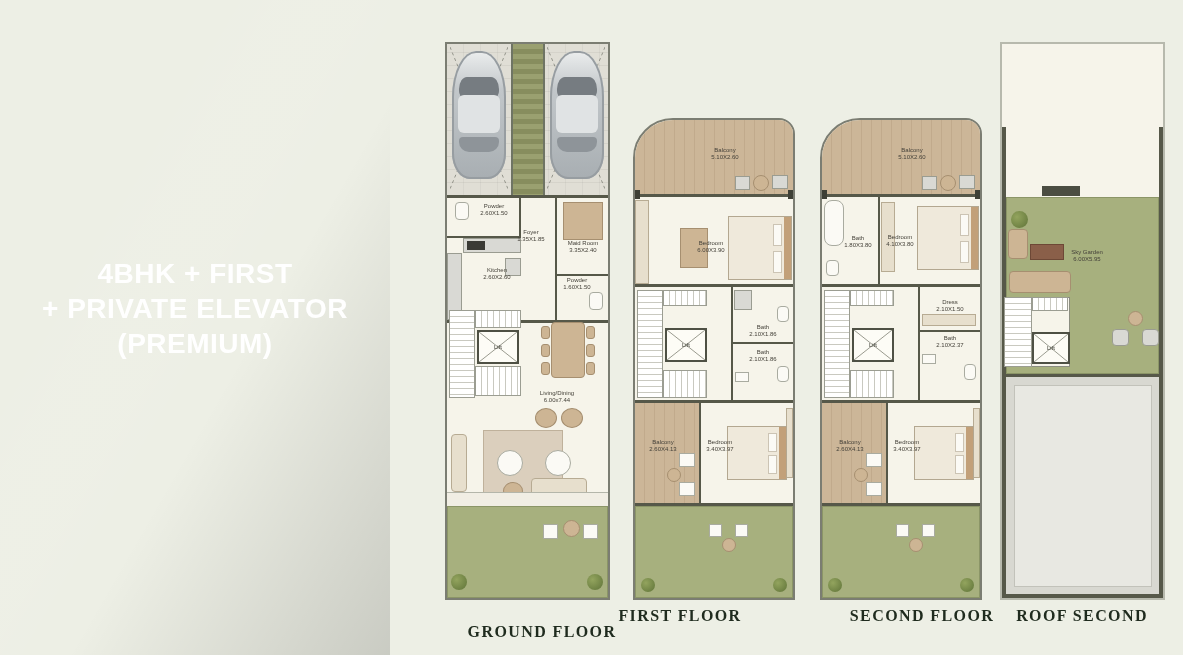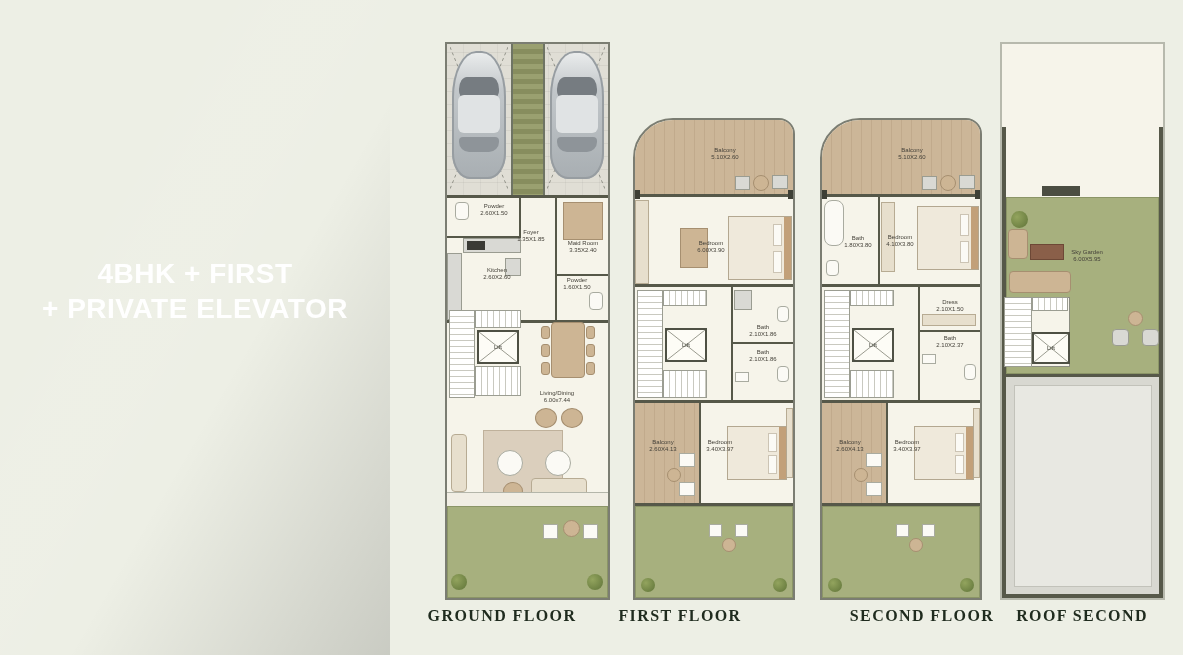--- a/index.html
+++ b/index.html
@@ -64,20 +64,21 @@
 </head>
 <body>
 
 <div class="root">
 
   <aside class="left-panel">
     <div class="sheen"></div>
     <h1 class="headline">
       <span>4BHK + FIRST</span>
       <span>+ PRIVATE ELEVATOR</span>
+      <span>(PREMIUM)</span>
     </h1>
   </aside>
 
   <div class="plan" style="left:445px;top:42px;width:165px;height:558px;">
 
     <div class="garage" style="left:0;top:0;width:161px;height:151px;">
       <div class="bay" style="left:3px;top:3px;width:58px;height:142px;">
         <svg viewBox="0 0 58 142" preserveAspectRatio="none">
             <line x1="0" y1="0" x2="58" y2="142" stroke="#55584e" stroke-width="1" stroke-dasharray="3,3" opacity=".55"></line>
             <line x1="58" y1="0" x2="0" y2="142" stroke="#55584e" stroke-width="1" stroke-dasharray="3,3" opacity=".55"></line>
@@ -382,18 +383,18 @@
     <div class="roof-gray" style="left:4px;top:333px;width:153px;height:217px;">
       <div class="roof-inner" style="left:8px;top:8px;width:136px;height:200px;"></div>
     </div>
 
     <div class="rlabel" style="left:85px;top:212px;">
       <span>Sky Garden</span>
       <span>6.00X5.95</span>
     </div>
   </div>
 
-  <div class="floor-title" style="left:502px;">GROUND FLOOR</div>
+  <div class="floor-title" style="left:542px;margin-top:16px;">GROUND FLOOR</div>
   <div class="floor-title" style="left:680px;">FIRST FLOOR</div>
   <div class="floor-title" style="left:922px;">SECOND FLOOR</div>
   <div class="floor-title" style="left:1082px;">ROOF SECOND</div>
 
 </div>
 
 </body></html>

